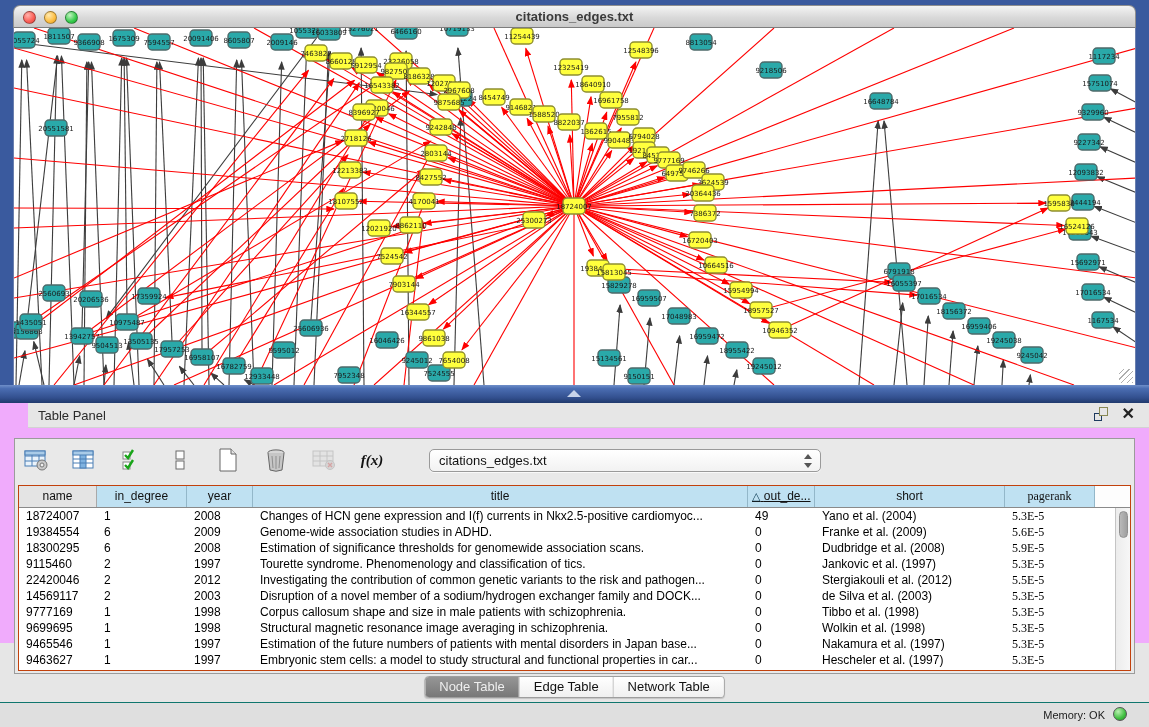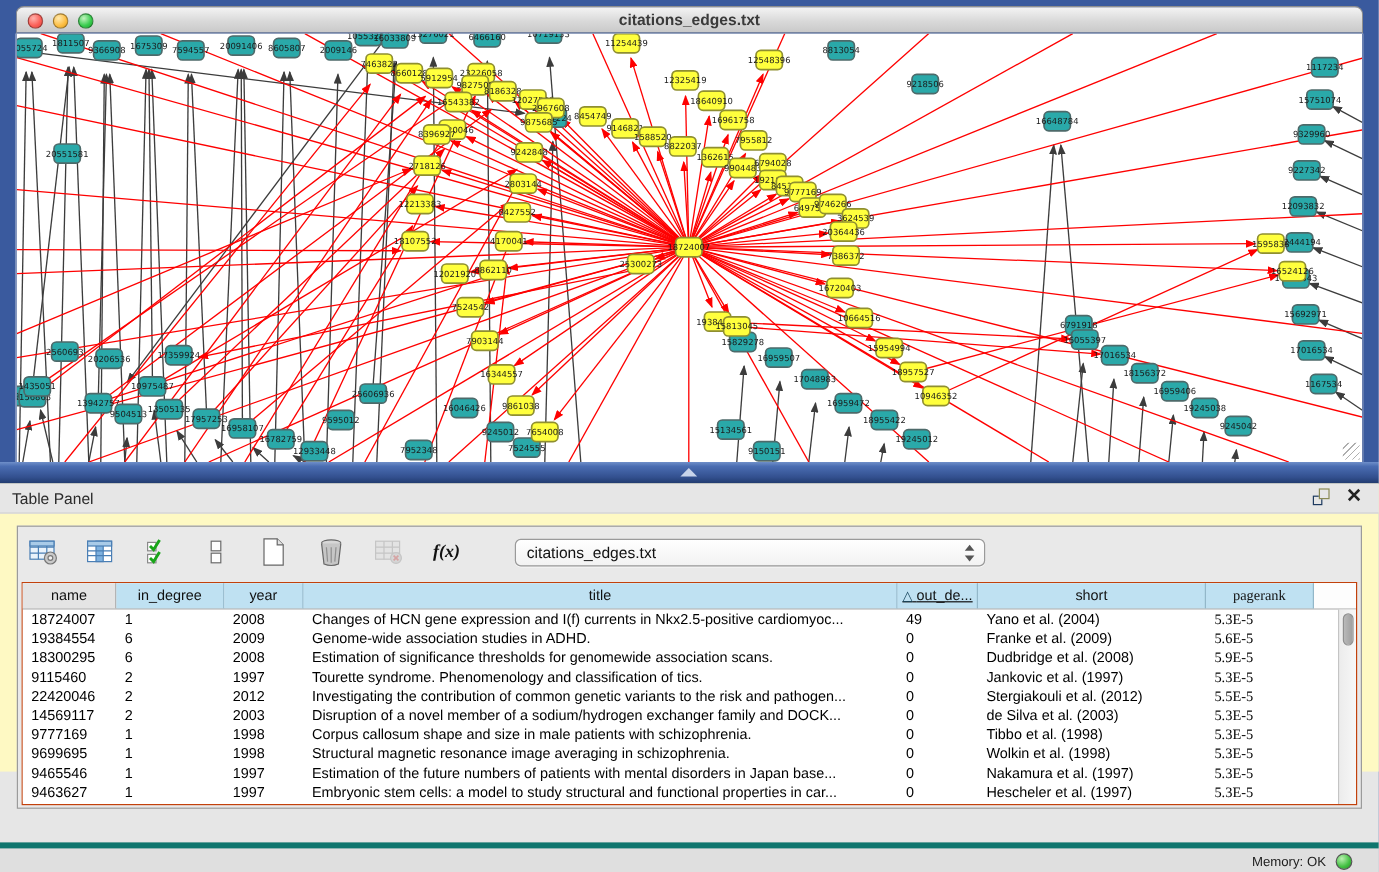--- a/index.html
+++ b/index.html
@@ -23,21 +23,21 @@
   .resize-grip { position:absolute; right:2px; bottom:2px; width:14px; height:14px;
     background:repeating-linear-gradient(135deg, transparent 0 3px, #9a9a9a 3px 4px); opacity:.8; }
 
   
   .divider { position:absolute; left:0; top:385px; width:1149px; height:18px;
     background:linear-gradient(#6f8fc9,#4a6db2 20%,#33508f 70%,#203a6d); }
   .divider .notch { position:absolute; left:567px; top:5px; width:0; height:0;
     border-left:7px solid transparent; border-right:7px solid transparent; border-bottom:7px solid #c8d4ea; }
 
   
-  .table-panel { position:absolute; left:0; top:403px; width:1149px; height:240px; background:#fef9c3; }
+  .table-panel { position:absolute; left:0; top:403px; width:1149px; height:240px; background:#f0abfc;padding-left:28px; }
   .panel-header { position:relative; height:25px; background:#e6e6e6; border-bottom:1px solid #d2d2d2; }
   .panel-header .panel-title { position:absolute; left:10px; top:5px; font-size:13px; color:#2b2b2b; }
   .panel-header .hdr-btns { position:absolute; right:14px; top:4px; display:flex; gap:14px; align-items:center; }
   .float-icon { position:relative; width:14px; height:14px; }
   .float-icon .sq1 { position:absolute; left:0; bottom:0; width:8px; height:8px; border:1.5px solid #1d3a5f; background:#e6e6e6; }
   .float-icon .sq2 { position:absolute; right:0; top:0; width:9px; height:9px; border:1.5px solid #8a8a55; background:#e6e6e6; }
   .close-x { font-size:16px; font-weight:bold; color:#222; line-height:14px; }
 
   .box { position:absolute; left:14px; top:35px; width:1121px; height:236px;
     background:#e9e9e9; border:1px solid #9b9b9b; }
@@ -70,21 +70,21 @@
   .vscroll { position:absolute; right:0; top:22px; bottom:0; width:15px; background:linear-gradient(90deg,#ececec,#f7f7f7); border-left:1px solid #c4c4c4; }
   .vscroll .thumb { position:absolute; left:3px; top:3px; width:9px; height:27px; border-radius:5px;
     background:linear-gradient(90deg,#b9b9b9,#9f9f9f); border:1px solid #909090; }
 
   .tabs { position:absolute; left:50%; transform:translateX(-50%); top:273px; height:22px; display:flex;
     border:1px solid #9e9e9e; border-radius:4px; overflow:hidden; background:#fff; box-shadow:0 1px 1px rgba(0,0,0,.15); }
   .tab { font-size:13px; line-height:20px; padding:0 14px; background:linear-gradient(#ffffff,#f0f0f0); color:#111; border-right:1px solid #b5b5b5; }
   .tab:last-child { border-right:none; }
   .tab.selected { background:linear-gradient(#969696,#787878); color:#efefef; }
 
-  .statusbar { position:absolute; left:0; bottom:0; width:1149px; height:25px; background:#dfdfdf; border-top:5px solid #0f766e; }
+  .statusbar { position:absolute; left:0; bottom:0; width:1149px; height:25px; background:#dfdfdf; border-top:1px solid #0f766e; }
   .statusbar .mem { position:absolute; right:44px; top:6px; font-size:11px; color:#1c1c1c; }
   .statusbar .led { position:absolute; right:22px; top:4px; width:14px; height:14px; border-radius:50%;
     background:radial-gradient(circle at 35% 30%, #b9f0b0, #3fbf3f 60%, #2a8f2a); border:1px solid #555; }
 </style>
 </head>
 <body>
 
 <div class="desktop">
   <div class="net-window">
     <div class="titlebar">
@@ -714,18 +714,23 @@
             <div class="cell c5">Hescheler et al. (1997)</div>
             <div class="cell c6">5.3E-5</div>
           </div>
         </div>
       <div class="vscroll">
         <div class="thumb"></div>
       </div>
     </div>
   </div>
 
+  <div class="tabs">
+    <div class="tab selected">Node Table</div>
+    <div class="tab">Edge Table</div>
+    <div class="tab">Network Table</div>
+  </div>
 </div>
 
 <div class="statusbar">
   <span class="mem">Memory: OK</span>
   <span class="led"></span>
 </div>
 
 </body></html>

